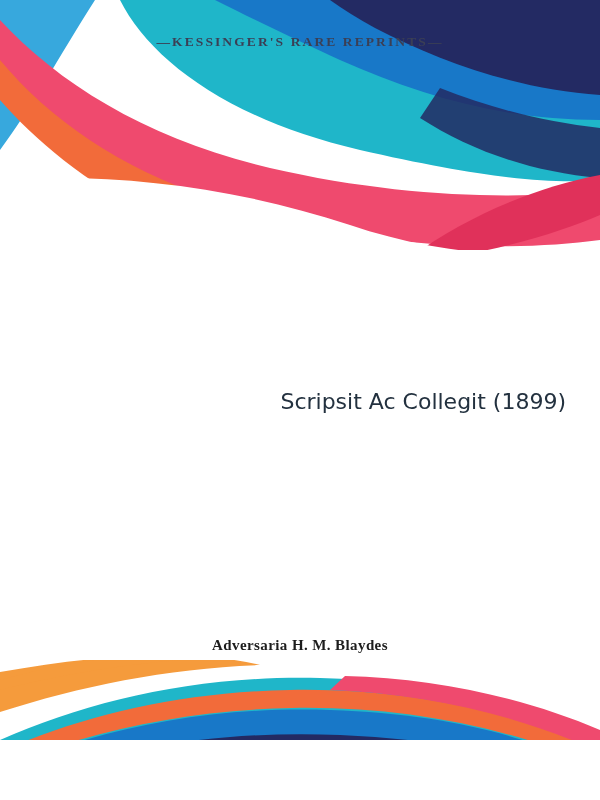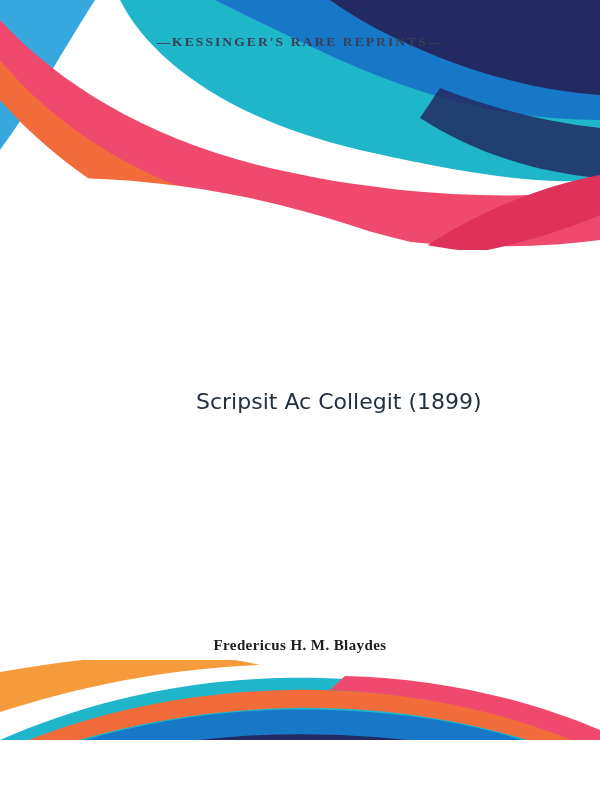--- a/index.html
+++ b/index.html
@@ -57,20 +57,21 @@
   .subtitle {
     position: absolute;
     left: 196px;
     top: 385px;
     width: 370px;
     font-family: "DejaVu Sans", sans-serif;
     font-size: 22px;
     font-weight: 400;
     line-height: 1.55;
     color: #23313f;
+    text-align: right;
   }
   .author {
     position: absolute;
     left: 0;
     top: 637px;
     width: 600px;
     text-align: center;
     font-family: "Liberation Serif", serif;
     font-size: 15px;
     font-weight: 700;
@@ -113,16 +114,16 @@
     <path d="M0,690 C70,672 150,660 230,657 L230,648 C145,650 65,662 0,680 Z" fill="#f59b3c"></path>
 
     <path d="M0,150 L0,660 L600,660 L600,250 C520,262 430,252 350,225 C250,192 150,178 60,178 C38,178 18,176 0,150 Z" fill="#ffffff"></path>
     <rect x="0" y="250" width="600" height="400" fill="#ffffff"></rect>
     <path d="M0,240 C80,222 170,215 260,226 C360,238 470,268 600,258 L600,300 L0,300 Z" fill="#ffffff"></path>
   </svg>
 
   <div class="text-block">
     <div class="imprint">—KESSINGER'S RARE REPRINTS—</div>
     <div class="subtitle">Scripsit Ac Collegit (1899)</div>
-    <div class="author">Fredericus H. M. Blaydes</div>
+    <div class="author">Adversaria H. M. Blaydes</div>
   </div>
 
 </div>
 
 </body></html>

